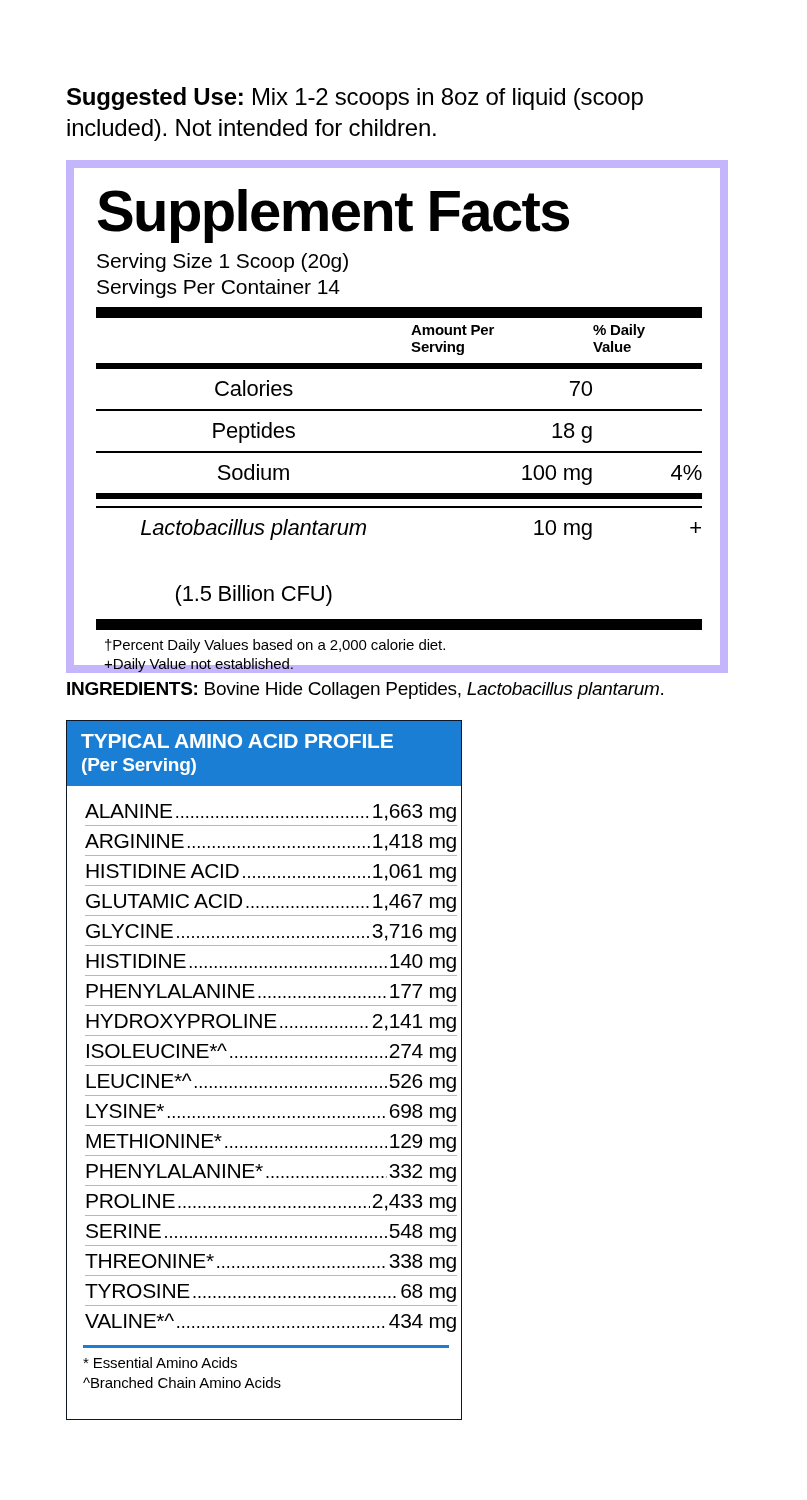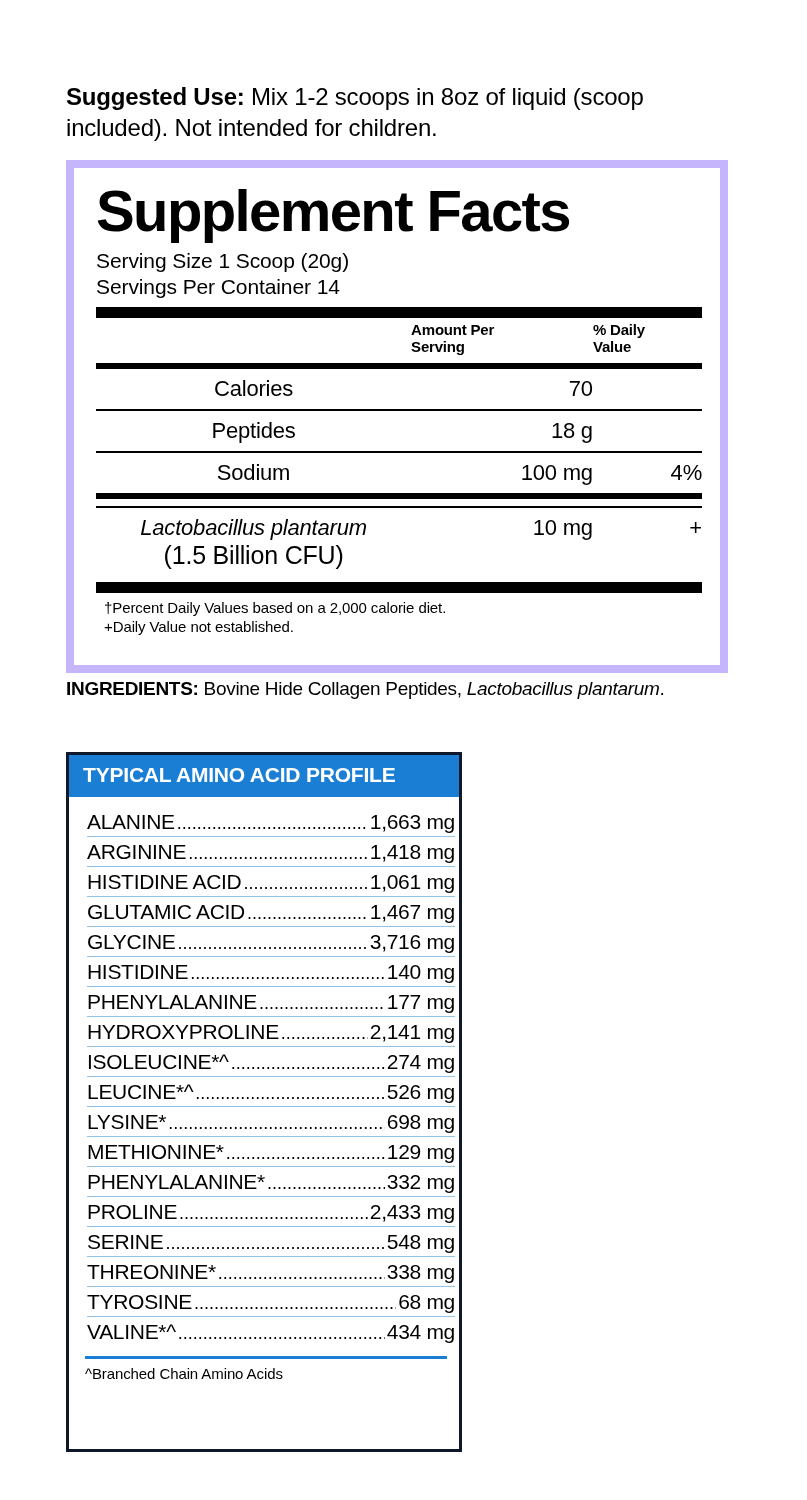--- a/index.html
+++ b/index.html
@@ -101,21 +101,21 @@
     padding: 0;
   }
   .sep-line {
     height: 2px;
     background: #000;
     width: 100%;
   }
   .sep-line.med { height: 6px; }
 
   .italic { font-style: italic; }
-  .sub-line { font-size: 25px; letter-spacing: -0.2px; }
+  .sub-line { font-size: 22px; letter-spacing: -0.2px; margin-top: 40px; }
 
   .sf-footnote {
     font-size: 15px;
     line-height: 1.3;
     padding-top: 5px;
     padding-left: 8px;
     letter-spacing: -0.1px;
   }
 
   
@@ -126,24 +126,24 @@
     width: 700px;
     font-size: 19px;
     letter-spacing: -0.3px;
   }
   .ingredients .lbl { font-weight: bold; }
 
   
   .aa-panel {
     position: absolute;
     left: 66px;
-    top: 752px;
+    top: 720px;
     width: 396px;
     height: 700px;
-    border: 3px solid #0f172a;
+    border: 1px solid #0f172a;
     box-sizing: border-box;
     background: #fff;
   }
   .aa-header {
     background: #1a7fd4;
     color: #ffffff;
     padding: 8px 12px 10px 14px;
   }
   .aa-header .t1 {
     font-size: 21px;
@@ -287,20 +287,21 @@
     </div>
   </div>
 
   <div class="ingredients">
     <span class="lbl">INGREDIENTS:</span><span> Bovine Hide Collagen Peptides, </span><span class="italic">Lactobacillus plantarum</span><span>.</span>
   </div>
 
   <div class="aa-panel">
     <div class="aa-header">
       <div class="t1">TYPICAL AMINO ACID PROFILE</div>
+      <div class="t2">(Per Serving)</div>
     </div>
     <div class="aa-body">
 
       <div class="aa-row">
         <span class="aa-name">ALANINE</span>
         <span class="aa-dots">..................................................</span>
         <span class="aa-val">1,663 mg</span>
       </div>
       <div class="aa-row">
         <span class="aa-name">ARGININE</span>
@@ -383,17 +384,18 @@
         <span class="aa-val">68 mg</span>
       </div>
       <div class="aa-row">
         <span class="aa-name">VALINE*^</span>
         <span class="aa-dots">..................................................</span>
         <span class="aa-val">434 mg</span>
       </div>
 
     </div>
     <div class="aa-foot">
+      <div>* Essential Amino Acids</div>
       <div>^Branched Chain Amino Acids</div>
     </div>
   </div>
 
 </div>
 
 </body></html>

